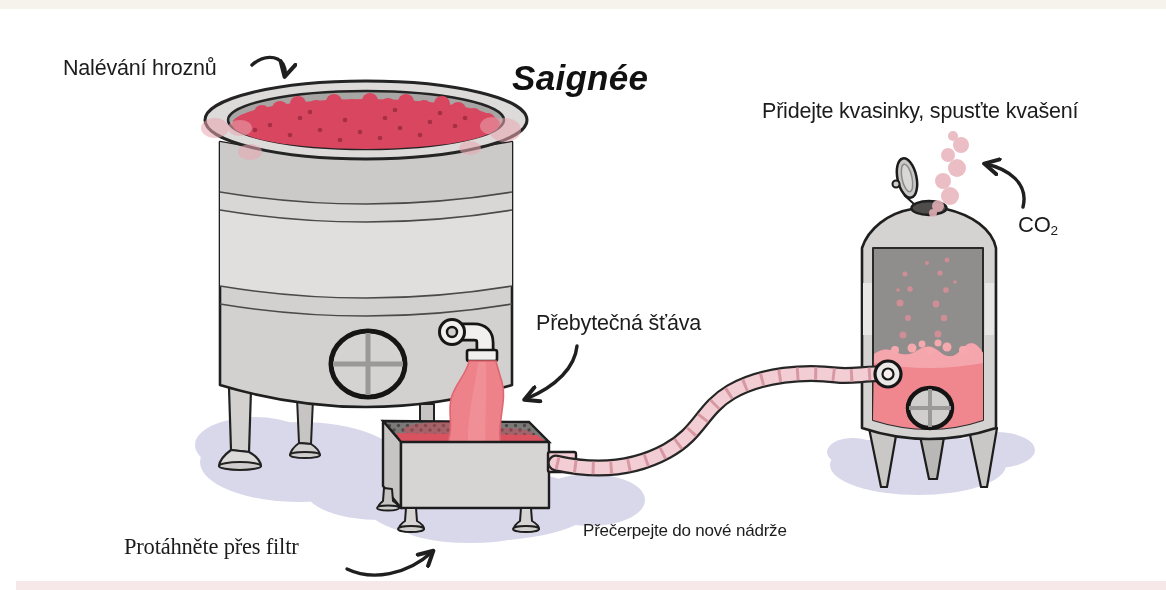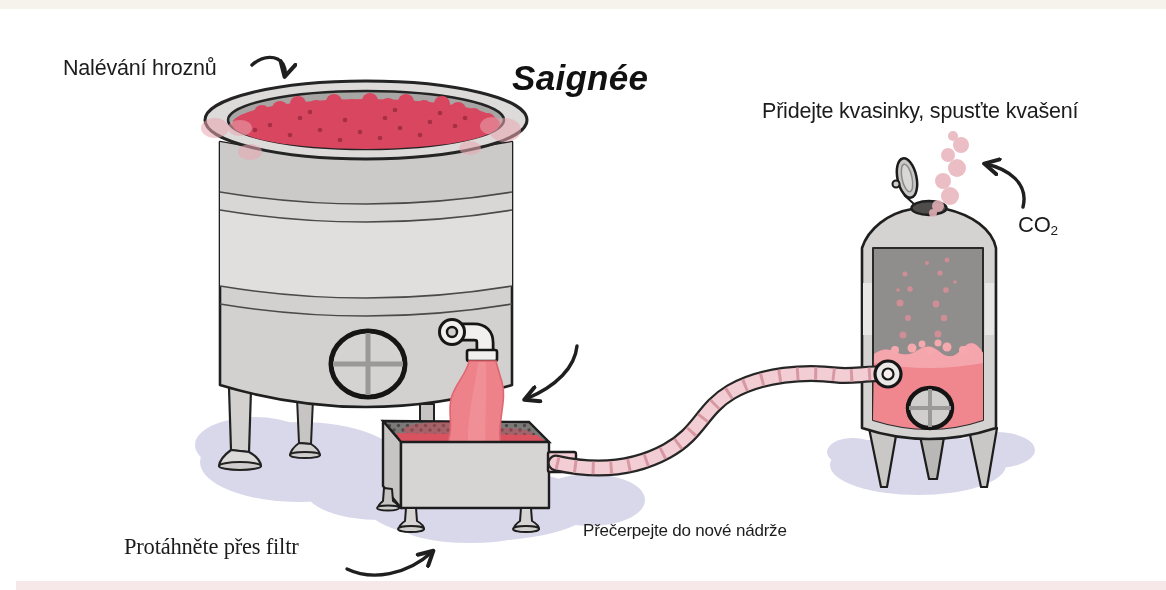--- a/index.html
+++ b/index.html
@@ -244,16 +244,17 @@
     <path marker-end="url(#ah)" d="M1023,207 C1029,183 1008,169 986,164"></path>
     <path marker-end="url(#ah)" d="M577,346 C575,367 557,386 526,399"></path>
     <path marker-end="url(#ah)" d="M347,569 C372,581 407,575 432,552"></path>
   </g>
 </svg>
 
 <div class="lbl" id="diagram-title">Saignée</div>
 <div class="lbl" id="label-pour-grapes">Nalévání hroznů</div>
 <div class="lbl" id="label-add-yeast">Přidejte kvasinky, spusťte kvašení</div>
 <div class="lbl" id="label-co2"><span>CO</span><span class="subs">2</span></div>
+<div class="lbl" id="label-excess-juice">Přebytečná šťáva</div>
 <div class="lbl" id="label-filter">Protáhněte přes filtr</div>
 <div class="lbl" id="label-pump">Přečerpejte do nové nádrže</div>
 
 </div>
 
 </body></html>

